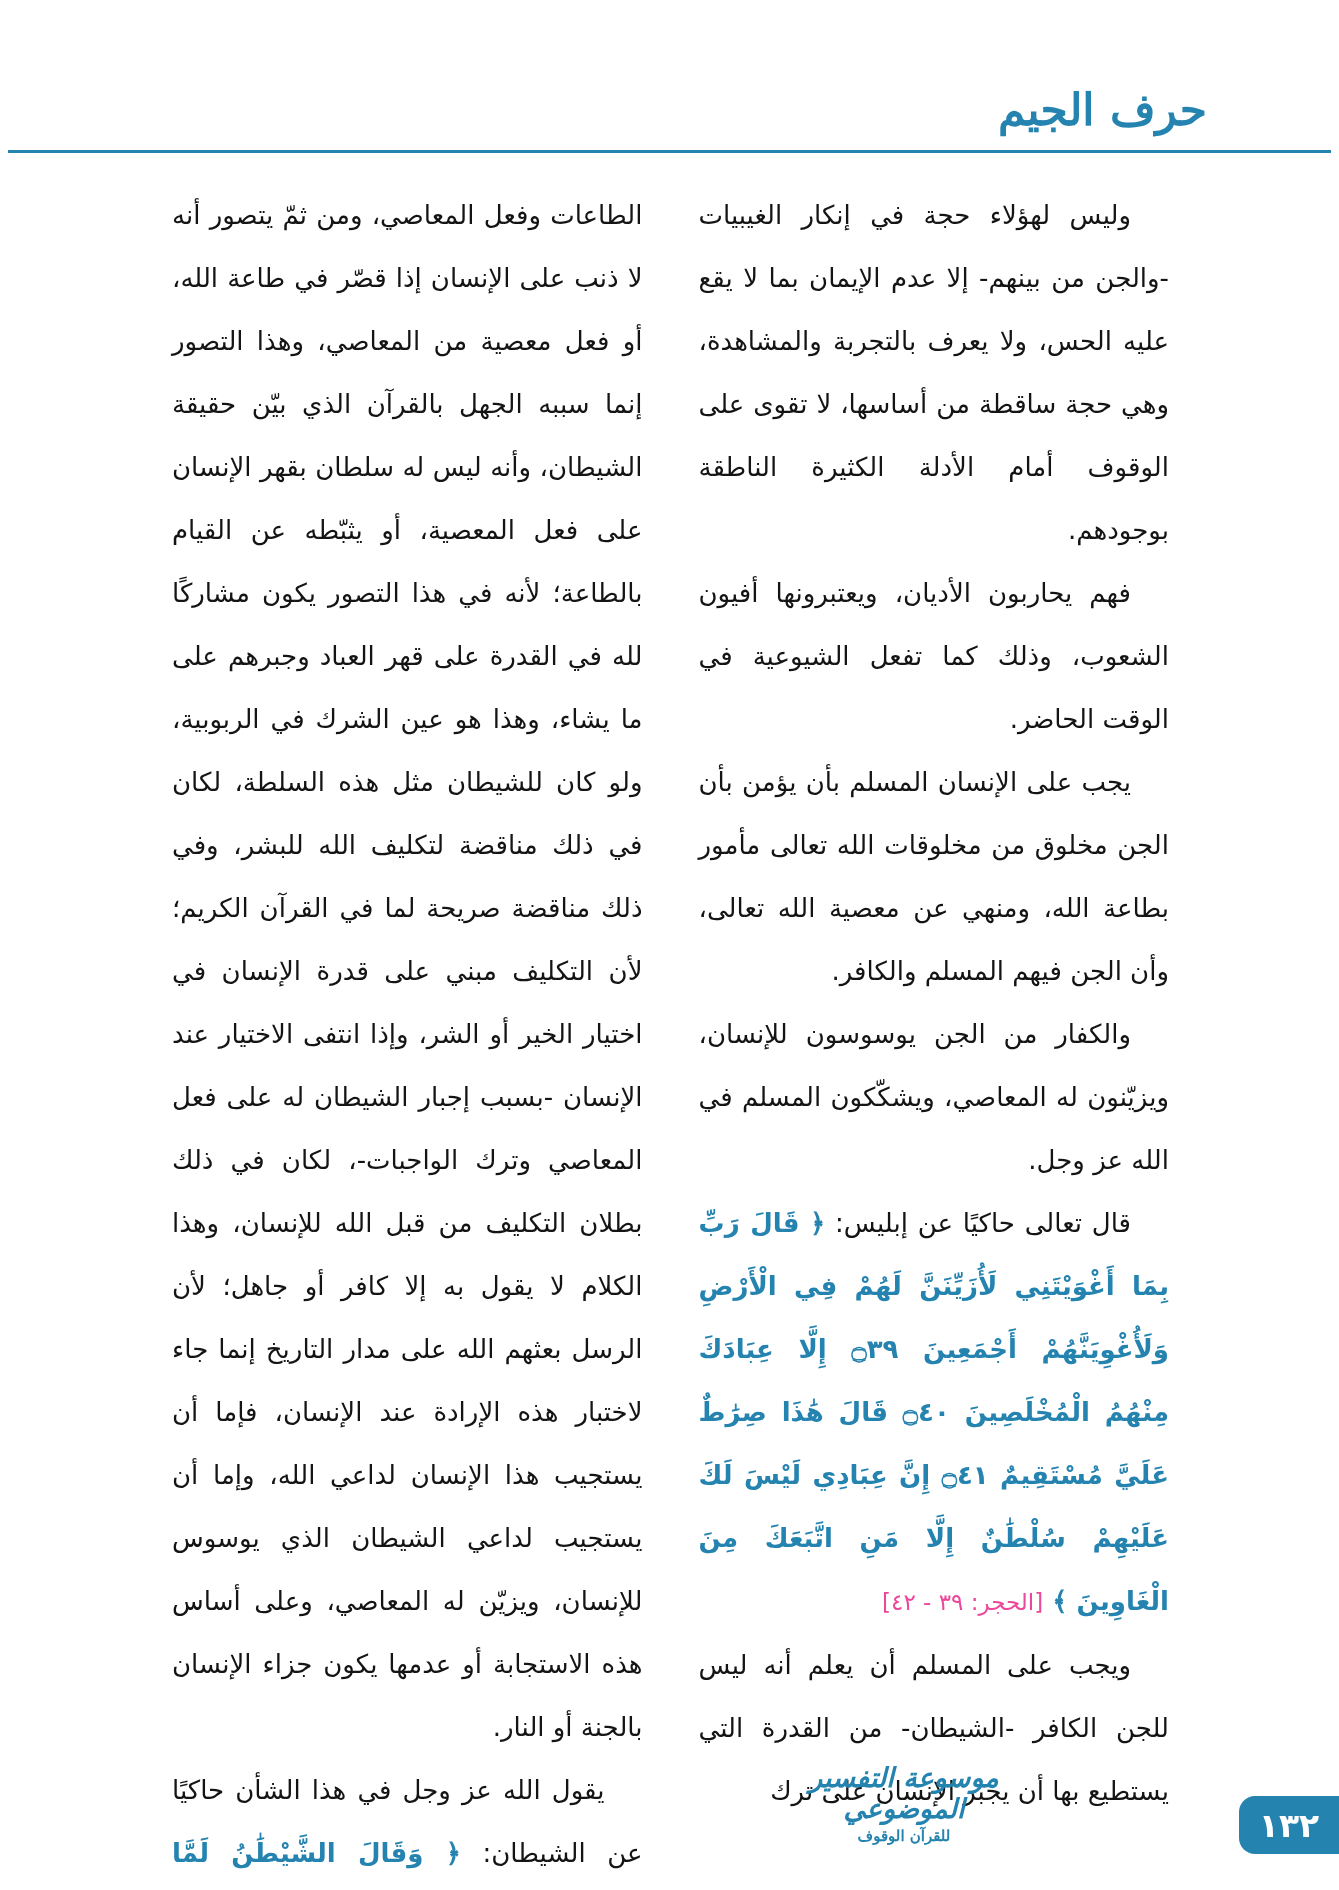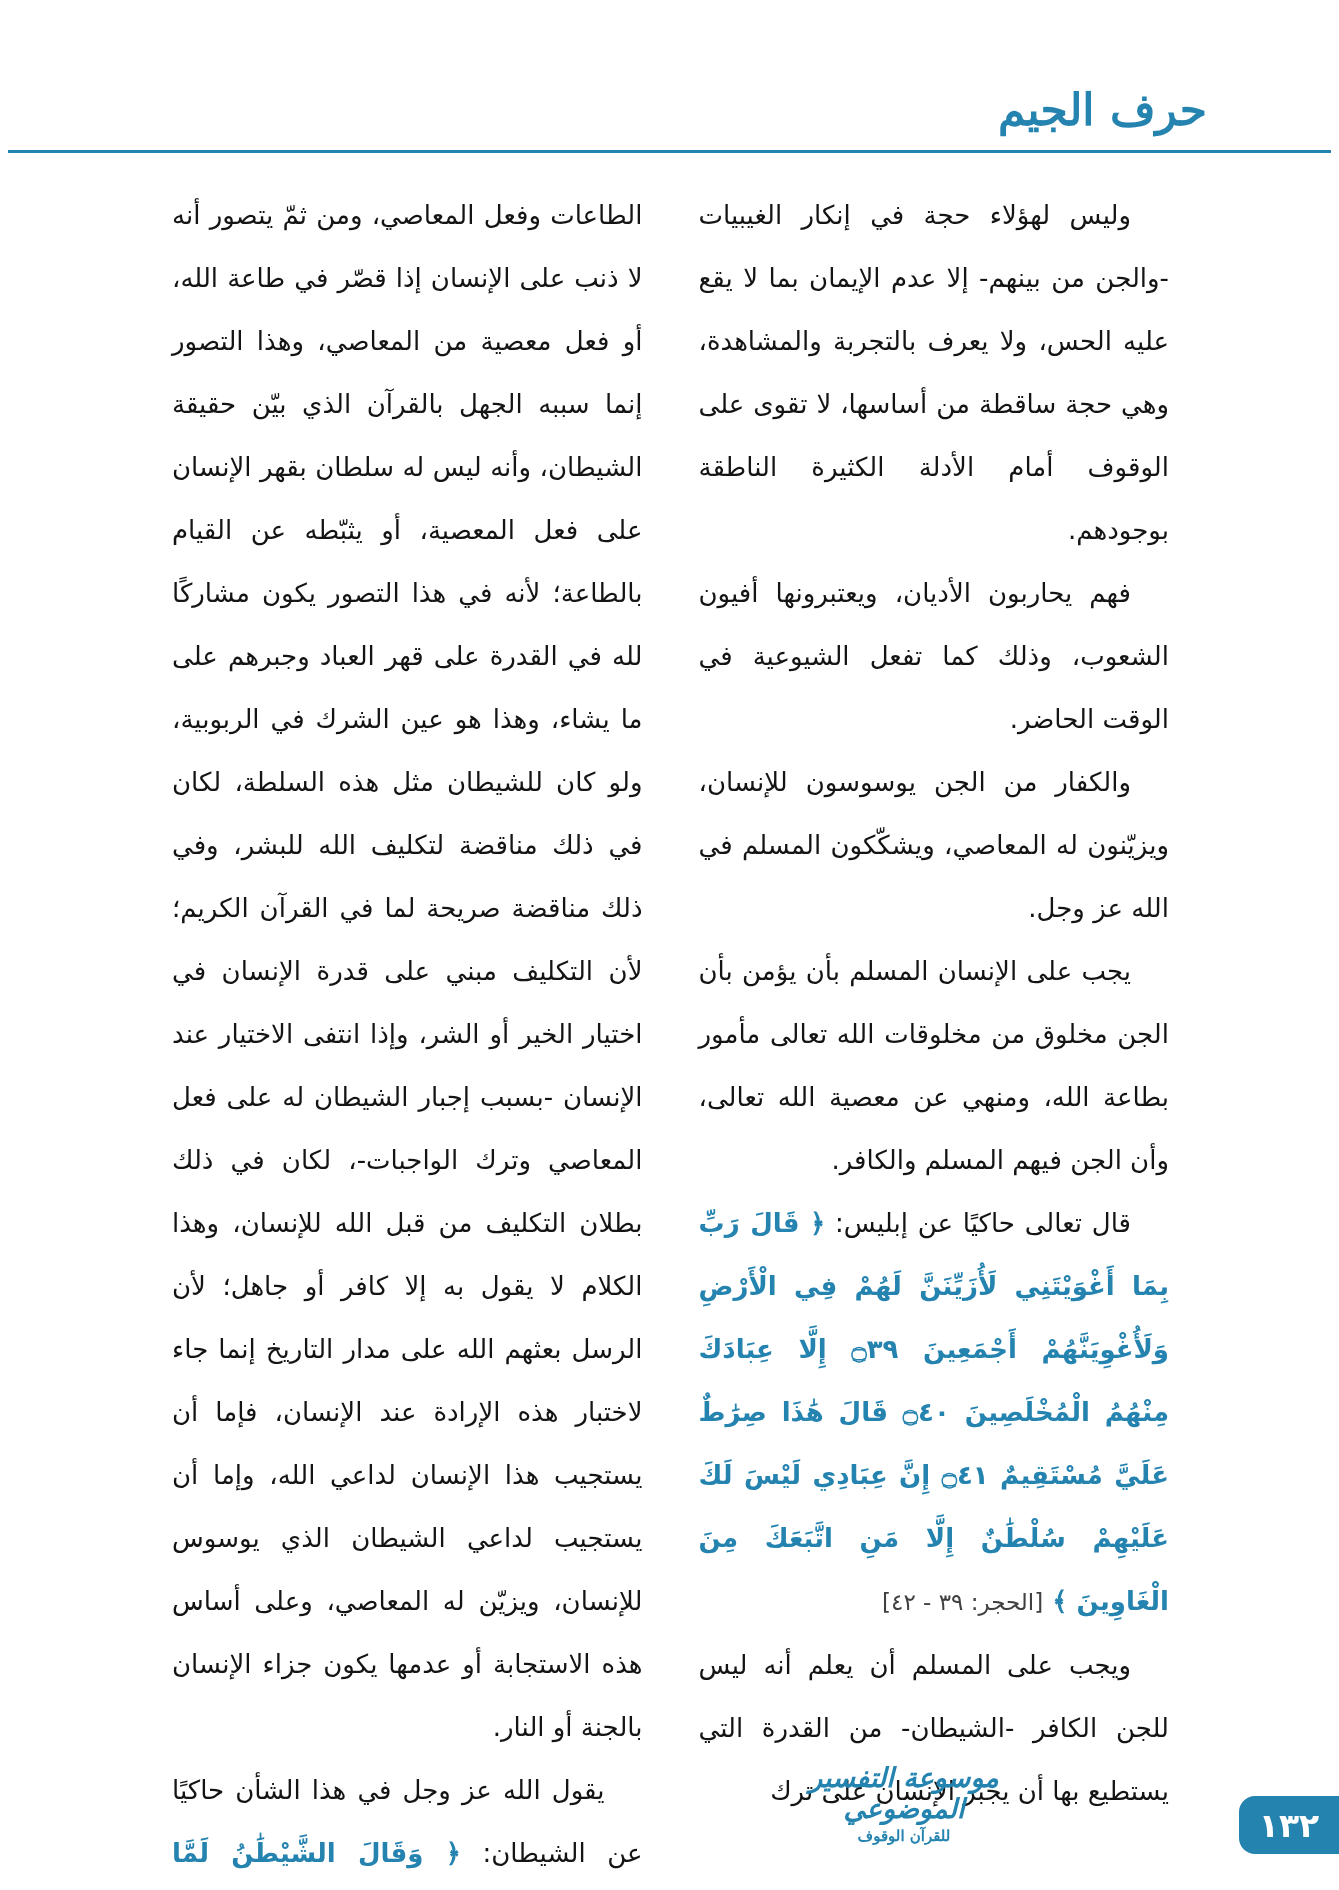--- a/index.html
+++ b/index.html
@@ -40,21 +40,21 @@
   .col p.head{margin:4px 0 4px 0;}
   .seg-normal{color:#141414;}
   .seg-heading{
     color:var(--accent,#2583b0);
     font-weight:bold;font-size:29px;
   }
   .seg-quran{
     color:var(--accent,#2583b0);
     font-weight:bold;
   }
-  .seg-ref{color:#404040;font-size:23px;margin-left:29px;}
+  .seg-ref{color:#ec4899;font-size:23px;margin-left:29px;}
 
   
   .page-number-tab{
     position:absolute;top:1796px;right:0;width:100px;height:58px;
     background:var(--accent,#2583b0);
     border-radius:16px 0 0 16px;
     color:#ffffff;display:flex;align-items:center;justify-content:center;
     font-size:33px;font-weight:bold;
   }
   .publisher-logo{
@@ -72,22 +72,22 @@
 <div class="page">
 
   <div class="chapter-title">حرف الجيم</div>
 
   <div class="header-rule"></div>
 
   <div class="columns">
       <div class="col">
         <p class="indent"><span class="seg-normal">وليس لهؤلاء حجة في إنكار الغيبيات -والجن من بينهم- إلا عدم الإيمان بما لا يقع عليه الحس، ولا يعرف بالتجربة والمشاهدة، وهي حجة ساقطة من أساسها، لا تقوى على الوقوف أمام الأدلة الكثيرة الناطقة بوجودهم.</span></p>
         <p class="indent"><span class="seg-normal">فهم يحاربون الأديان، ويعتبرونها أفيون الشعوب، وذلك كما تفعل الشيوعية في الوقت الحاضر.</span></p>
+        <p class="indent"><span class="seg-normal">يجب على الإنسان المسلم بأن يؤمن بأن الجن مخلوق من مخلوقات الله تعالى مأمور بطاعة الله، ومنهي عن معصية الله تعالى، وأن الجن فيهم المسلم والكافر.</span></p>
         <p class="indent"><span class="seg-normal">والكفار من الجن يوسوسون للإنسان، ويزيّنون له المعاصي، ويشكّكون المسلم في الله عز وجل.</span></p>
-        <p class="indent"><span class="seg-normal">يجب على الإنسان المسلم بأن يؤمن بأن الجن مخلوق من مخلوقات الله تعالى مأمور بطاعة الله، ومنهي عن معصية الله تعالى، وأن الجن فيهم المسلم والكافر.</span></p>
         <p class="indent"><span class="seg-normal">قال تعالى حاكيًا عن إبليس: </span><span class="seg-quran">﴿ قَالَ رَبِّ بِمَا أَغْوَيْتَنِي لَأُزَيِّنَنَّ لَهُمْ فِي الْأَرْضِ وَلَأُغْوِيَنَّهُمْ أَجْمَعِينَ ۝٣٩ إِلَّا عِبَادَكَ مِنْهُمُ الْمُخْلَصِينَ ۝٤٠ قَالَ هَٰذَا صِرَٰطٌ عَلَيَّ مُسْتَقِيمٌ ۝٤١ إِنَّ عِبَادِي لَيْسَ لَكَ عَلَيْهِمْ سُلْطَٰنٌ إِلَّا مَنِ اتَّبَعَكَ مِنَ الْغَاوِينَ ﴾ </span><span class="seg-ref">[الحجر: ٣٩ - ٤٢]</span></p>
         <p class="indent"><span class="seg-normal">ويجب على المسلم أن يعلم أنه ليس للجن الكافر -الشيطان- من القدرة التي يستطيع بها أن يجبر الإنسان على ترك</span></p>
       </div>
       <div class="col">
         <p class=""><span class="seg-normal">الطاعات وفعل المعاصي، ومن ثمّ يتصور أنه لا ذنب على الإنسان إذا قصّر في طاعة الله، أو فعل معصية من المعاصي، وهذا التصور إنما سببه الجهل بالقرآن الذي بيّن حقيقة الشيطان، وأنه ليس له سلطان بقهر الإنسان على فعل المعصية، أو يثبّطه عن القيام بالطاعة؛ لأنه في هذا التصور يكون مشاركًا لله في القدرة على قهر العباد وجبرهم على ما يشاء، وهذا هو عين الشرك في الربوبية، ولو كان للشيطان مثل هذه السلطة، لكان في ذلك مناقضة لتكليف الله للبشر، وفي ذلك مناقضة صريحة لما في القرآن الكريم؛ لأن التكليف مبني على قدرة الإنسان في اختيار الخير أو الشر، وإذا انتفى الاختيار عند الإنسان -بسبب إجبار الشيطان له على فعل المعاصي وترك الواجبات-، لكان في ذلك بطلان التكليف من قبل الله للإنسان، وهذا الكلام لا يقول به إلا كافر أو جاهل؛ لأن الرسل بعثهم الله على مدار التاريخ إنما جاء لاختبار هذه الإرادة عند الإنسان، فإما أن يستجيب هذا الإنسان لداعي الله، وإما أن يستجيب لداعي الشيطان الذي يوسوس للإنسان، ويزيّن له المعاصي، وعلى أساس هذه الاستجابة أو عدمها يكون جزاء الإنسان بالجنة أو النار.</span></p>
         <p class="indent"><span class="seg-normal">يقول الله عز وجل في هذا الشأن حاكيًا عن الشيطان: </span><span class="seg-quran">﴿ وَقَالَ الشَّيْطَٰنُ لَمَّا قُضِيَ</span></p>
       </div>
     </div>
 
   <div class="publisher-logo">

